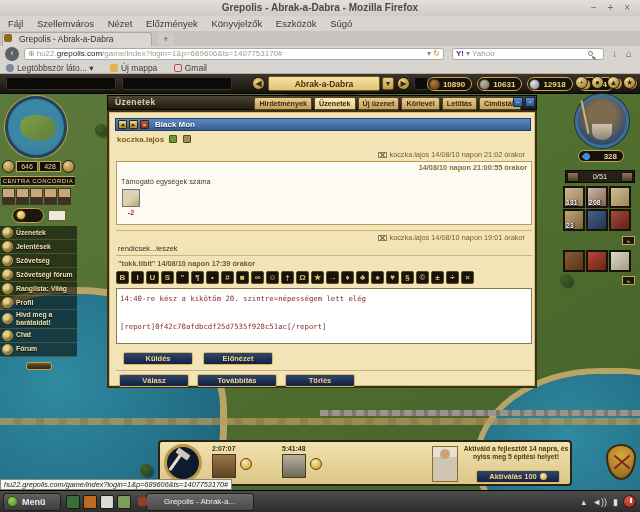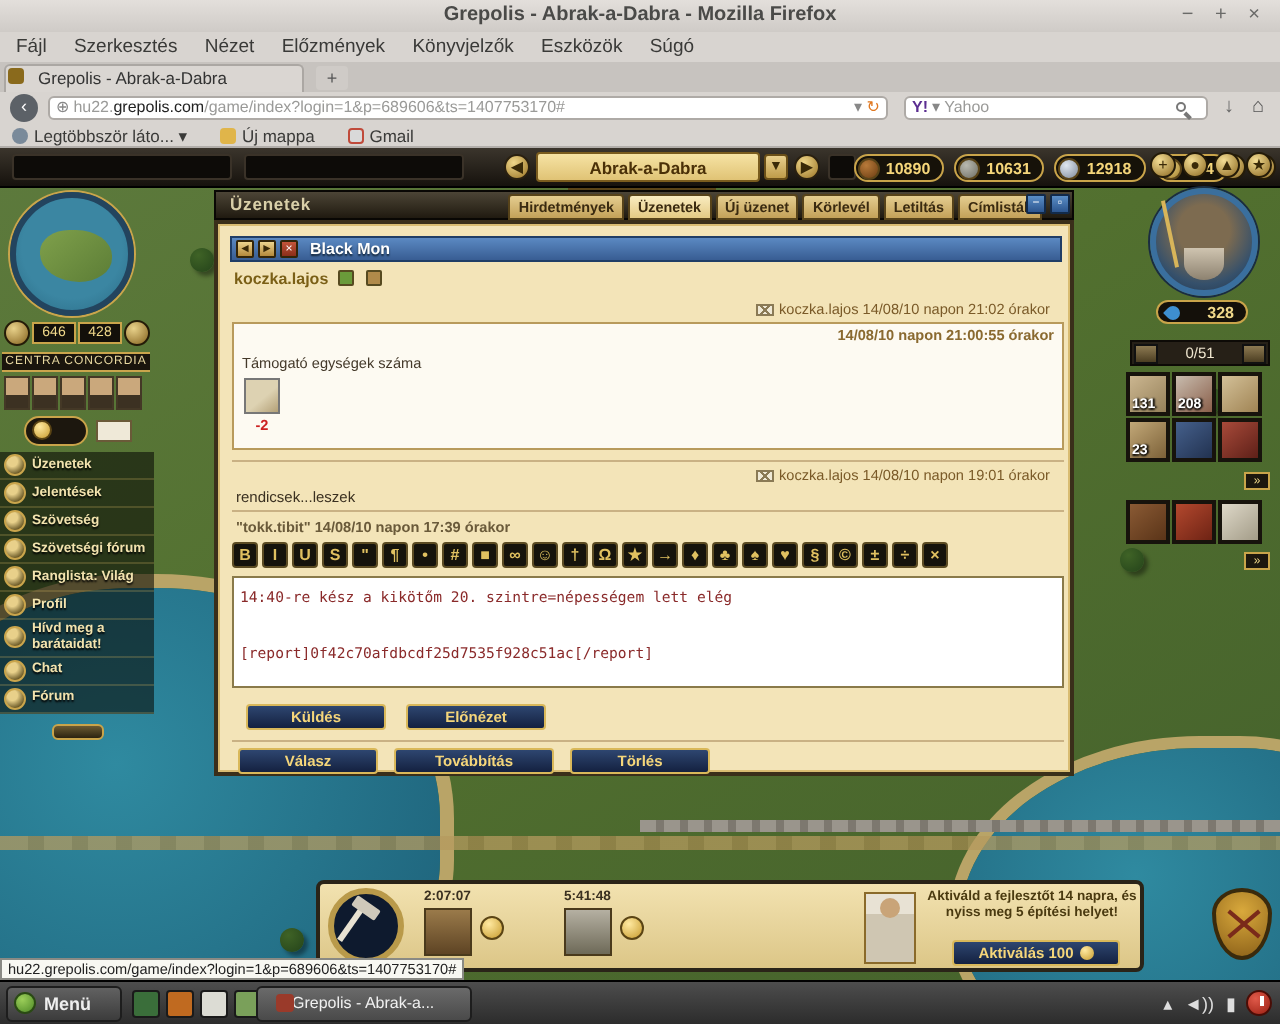--- a/index.html
+++ b/index.html
@@ -191,28 +191,28 @@
   #shield i{position:absolute;left:4px;top:15px;width:20px;height:2px;background:#7a2a1a;display:block;transform:rotate(40deg);}
   #shield i:last-child{transform:rotate(-40deg);}
   
   .tree{position:absolute;width:12px;height:12px;border-radius:50%;
     background:radial-gradient(circle at 35% 30%,#3f6326,#24431a);box-shadow:2px 2px 2px rgba(0,0,0,.4);}
   #road{left:0;top:344px;width:640px;height:7px;opacity:.75;
     background:repeating-linear-gradient(90deg,#b59a5e 0 14px,#a3894f 14px 22px);}
   #wall{left:320px;top:336px;width:320px;height:6px;background:repeating-linear-gradient(90deg,#9a958c 0 8px,#7d786f 8px 12px);}
   
   #statustip{left:0;top:479px;height:11px;background:#f8f8f2;border:1px solid #8a8a84;color:#222;
-    font-size:7.3px;line-height:9px;padding:0 3px;white-space:nowrap;}
+    font-size:7.3px;line-height:9px;padding:0 3px;white-space:nowrap;font-style:italic;}
   #taskbar{left:0;top:490px;width:640px;height:22px;background:linear-gradient(#4d4d4d,#2c2c2c);border-top:1px solid #000;}
   #menubtn{position:absolute;left:3px;top:2px;width:58px;height:18px;background:linear-gradient(#616161,#3c3c3c);
     border:1px solid #1d1d1d;border-radius:3px;color:#eee;font-size:9px;font-weight:bold;line-height:16px;padding-left:18px;}
   #mintdot{position:absolute;left:7px;top:5px;width:11px;height:11px;border-radius:50%;
     background:radial-gradient(circle at 35% 30%,#9ccf5a,#4f8a28);border:1px solid #2a4a14;}
   .tkic{position:absolute;top:4px;width:14px;height:14px;border-radius:2px;border:1px solid #1a1a1a;}
-  #winbtn{position:absolute;left:128px;top:2px;width:108px;height:18px;background:linear-gradient(#6a6a6a,#4a4a4a);
+  #winbtn{position:absolute;left:146px;top:2px;width:108px;height:18px;background:linear-gradient(#6a6a6a,#4a4a4a);
     border:1px solid #1d1d1d;border-radius:3px;color:#f0f0f0;font-size:8px;line-height:16px;padding-left:17px;white-space:nowrap;overflow:hidden;}
   #winfav{position:absolute;left:138px;top:6px;width:9px;height:9px;background:#9a3a2a;border-radius:2px;}
   #tray{position:absolute;right:22px;top:5px;display:flex;gap:6px;color:#ddd;font-size:9px;line-height:12px;}
   #powerbtn{position:absolute;right:4px;top:4px;width:13px;height:13px;border-radius:50%;
     background:radial-gradient(circle at 35% 30%,#e05a4a,#9a1f12);border:1px solid #4a0d06;}
   #powerbtn b{position:absolute;left:5.5px;top:2px;width:2px;height:5px;background:#fff;display:block;}
 </style>
 </head>
 <body>
 
@@ -222,21 +222,21 @@
     <span>Grepolis - Abrak-a-Dabra - Mozilla Firefox</span>
   </div>
   <div id="wctrls" class="a">
     <span>−</span>
     <span>+</span>
     <span>×</span>
   </div>
 
   <div id="menubar" class="a">
     <span>Fájl</span>
-    <span>Szerkesztés</span>
+    <span>Szellemváros</span>
     <span>Nézet</span>
     <span>Előzmények</span>
     <span>Könyvjelzők</span>
     <span>Eszközök</span>
     <span>Súgó</span>
   </div>
 
   <div id="tabbar" class="a">
     <div id="tab" class="a">
       <span>Grepolis - Abrak-a-Dabra</span>

